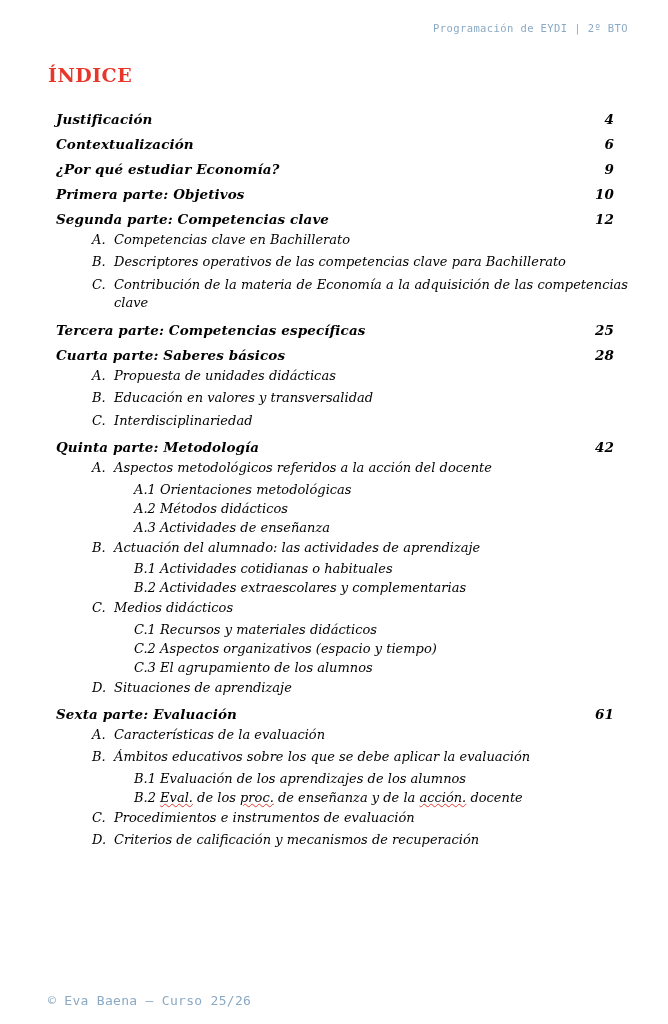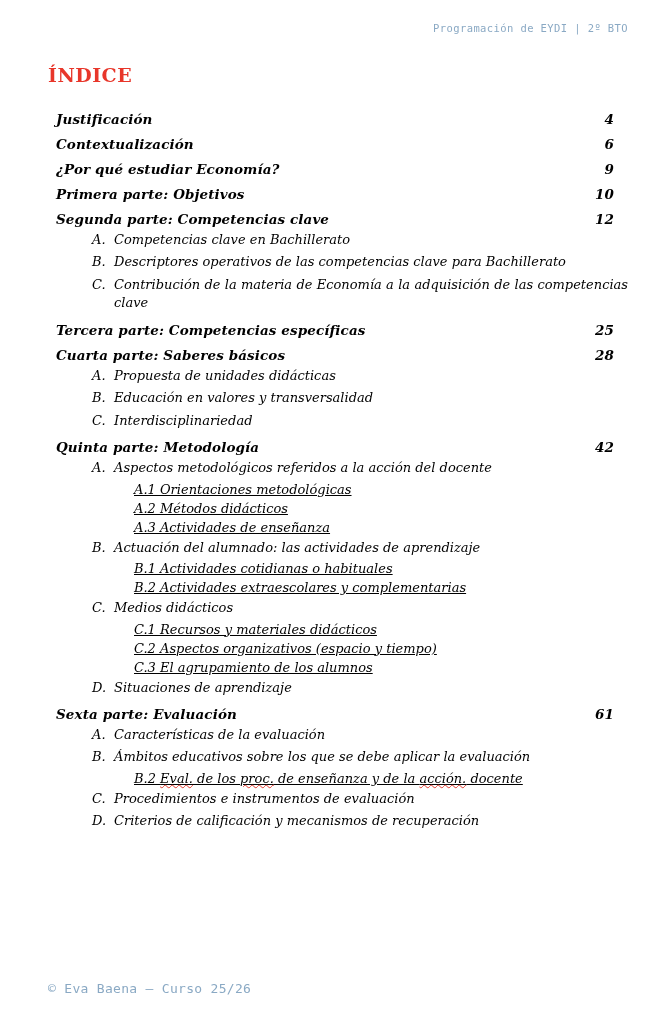--- a/index.html
+++ b/index.html
@@ -13,21 +13,21 @@
     height: 1024px;
     position: relative;
     font-family: "DejaVu Sans", sans-serif;
     color: #000000;
     overflow: hidden;
   }
 
   .page {
     position: absolute;
     inset: 0;
-    padding: 22px 40px 28px 48px;
+    padding: 22px 40px 16px 48px;
     display: flex;
     flex-direction: column;
   }
 
   
   .header {
     height: 26px;
     text-align: right;
     font-family: "DejaVu Sans Mono", monospace;
     font-size: 10.5px;
@@ -101,21 +101,20 @@
     font-style: italic;
     font-size: 13px;
     width: 22px;
     flex: 0 0 22px;
   }
 
   
   .lvl2 {
     padding-left: 78px;
     margin-top: 4px;
-    text-decoration: underline;
   }
   .lvl2 .label {
     font-size: 13px;
   }
 
   .rowflex { display: flex; align-items: baseline; }
   .rowflex .textwrap { flex: 1 1 auto; }
 
   
   .sq {
@@ -272,20 +271,23 @@
           <span class="label textwrap">Características de la evaluación</span>
         </div>
       </div>
       <div class="row lvl1">
         <div class="rowflex" style="width: 100%;">
           <span class="marker">B.</span>
           <span class="label textwrap">Ámbitos educativos sobre los que se debe aplicar la evaluación</span>
         </div>
       </div>
       <div class="row lvl2">
+        <span class="label">B.1 Evaluación de los aprendizajes de los alumnos</span>
+      </div>
+      <div class="row lvl2">
         <span class="label">B.2 <span class="sq">Eval.</span> de los <span class="sq">proc.</span> de enseñanza y de la <span class="sq">acción.</span> docente</span>
       </div>
       <div class="row lvl1">
         <div class="rowflex" style="width: 100%;">
           <span class="marker">C.</span>
           <span class="label textwrap">Procedimientos e instrumentos de evaluación</span>
         </div>
       </div>
       <div class="row lvl1">
         <div class="rowflex" style="width: 100%;">

